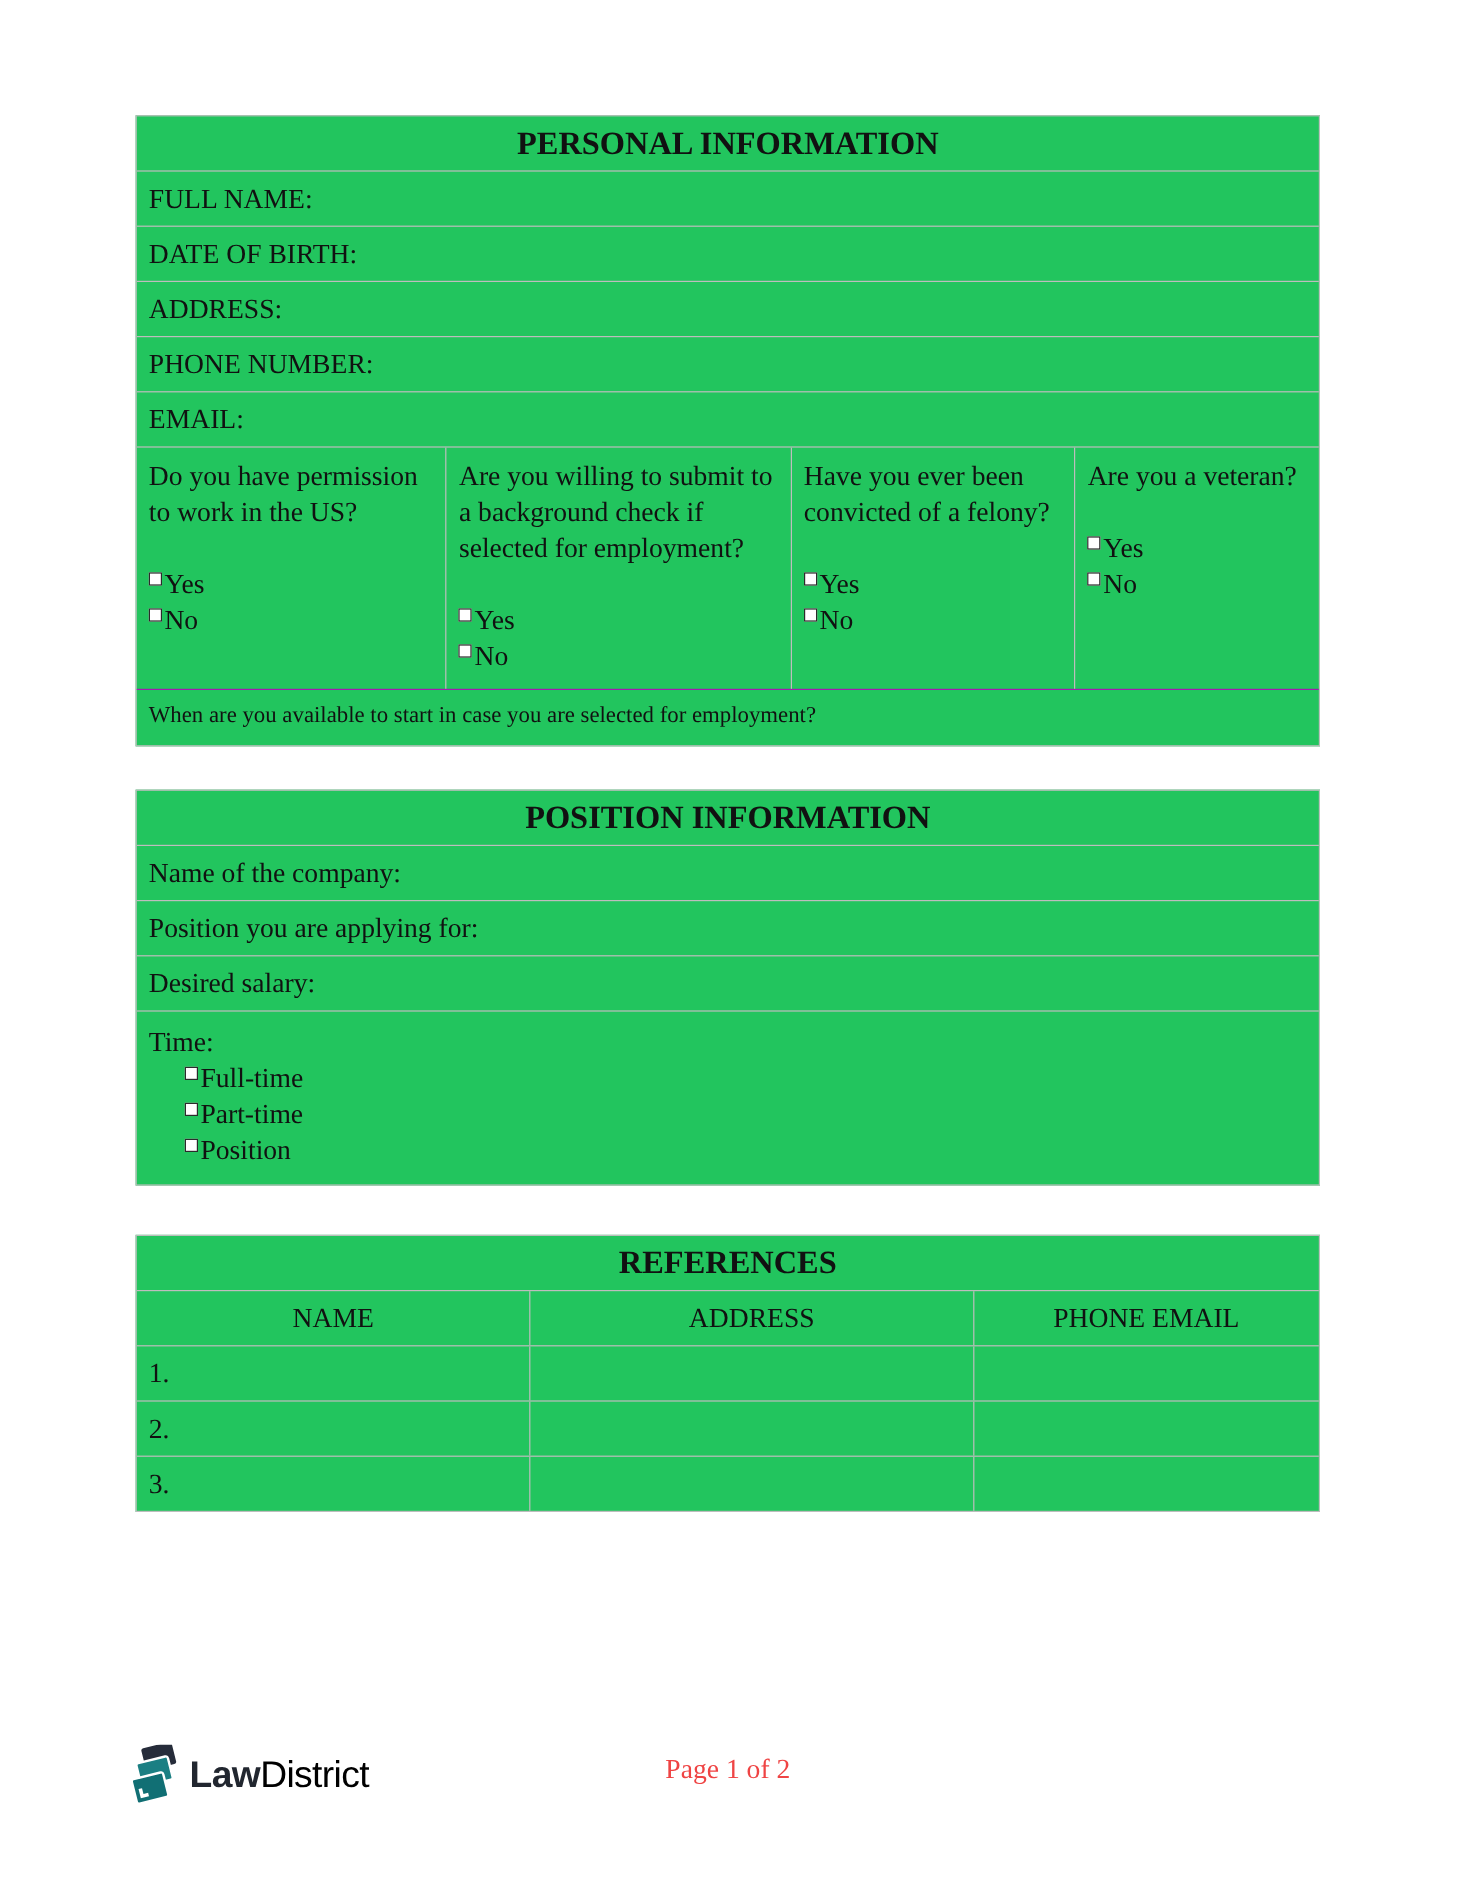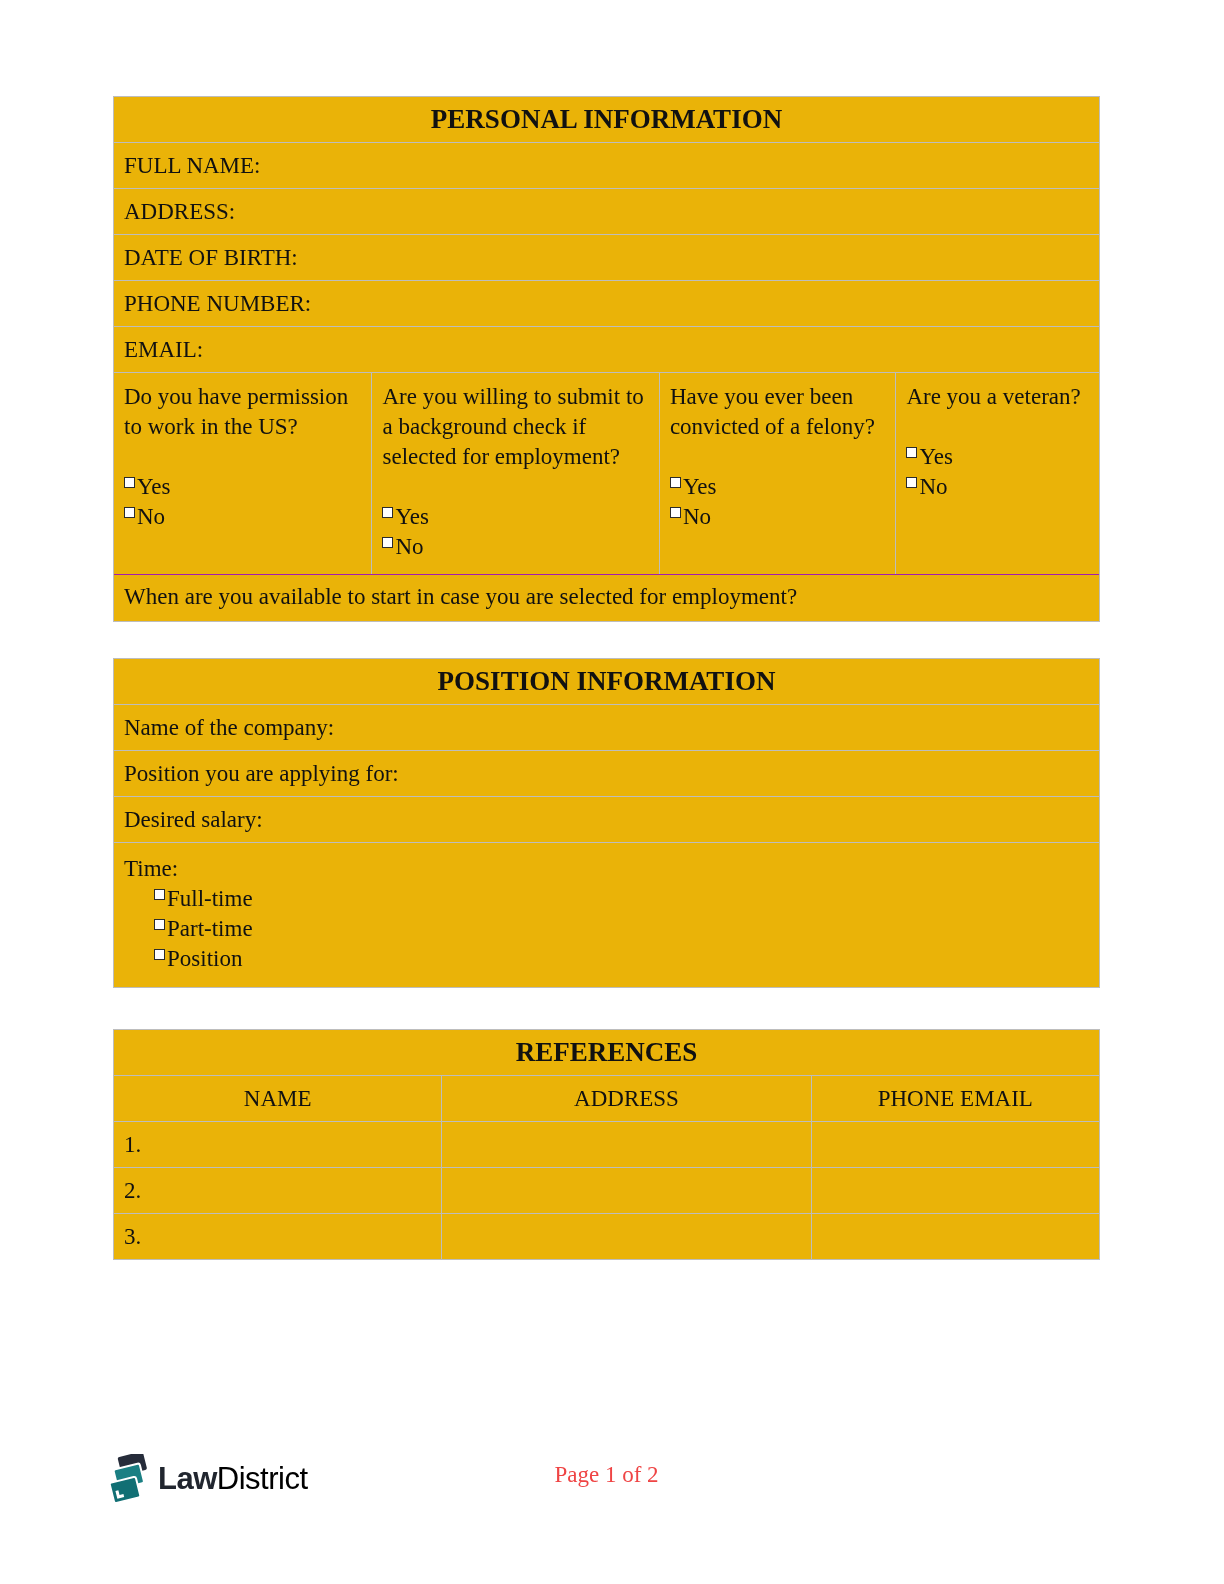--- a/index.html
+++ b/index.html
@@ -18,21 +18,21 @@
     text-align: center;
     font-size: 46px;
     line-height: 52px;
     font-weight: 700;
     letter-spacing: 0.5px;
     color: #0d0d0d;
   }
   .content { margin-left: 113px; width: 987px; }
 
   
-  .tbl { border: 1px solid #bdbdbd; box-sizing: border-box; background: #eab308; }
+  .tbl { border: 1px solid #bdbdbd; box-sizing: border-box; background: #22c55e; }
   .tbl-header {
     height: 45px;
     display: flex; align-items: center; justify-content: center;
     font-weight: 700; font-size: 27px;
     border-bottom: 1px solid #bdbdbd;
   }
   .field-row {
     height: 45px;
     display: flex; align-items: center;
     padding-left: 10px;
@@ -64,21 +64,21 @@
     display: inline-block;
     width: 11px; height: 11px;
     border: 1.5px solid #2b2b2b;
     box-sizing: border-box;
     margin-right: 2px;
     position: relative;
     top: -6px;
     background: #ffffff;
   }
 
-  .avail-row { padding: 7px 10px 9px 10px; font-size: 23px; line-height: 30px; font-family: Liberation Serif, serif; }
+  .avail-row { padding: 7px 10px 9px 10px; font-size: 19px; line-height: 30px; font-family: Liberation Serif, serif; }
   .avail-row div { margin: 0; }
 
   .tbl-position { margin-top: 36px; }
   .time-block { padding: 11px 10px 13px 10px; font-size: 23px; line-height: 30px; }
   .time-option { padding-left: 30px; }
 
   .tbl-references { margin-top: 41px; }
   .ref-colhead-row { display: flex; border-bottom: 1px solid #bdbdbd; }
   .ref-colhead {
     box-sizing: border-box;
@@ -134,24 +134,24 @@
 
   <div class="content">
 
     <div class="tbl tbl-personal">
       <div class="tbl-header">PERSONAL INFORMATION</div>
 
       <div class="field-row">
         <span>FULL NAME:</span>
       </div>
       <div class="field-row">
+        <span>DATE OF BIRTH:</span>
+      </div>
+      <div class="field-row">
         <span>ADDRESS:</span>
-      </div>
-      <div class="field-row">
-        <span>DATE OF BIRTH:</span>
       </div>
       <div class="field-row">
         <span>PHONE NUMBER:</span>
       </div>
       <div class="field-row">
         <span>EMAIL:</span>
       </div>
 
       <div class="q-row">
 

